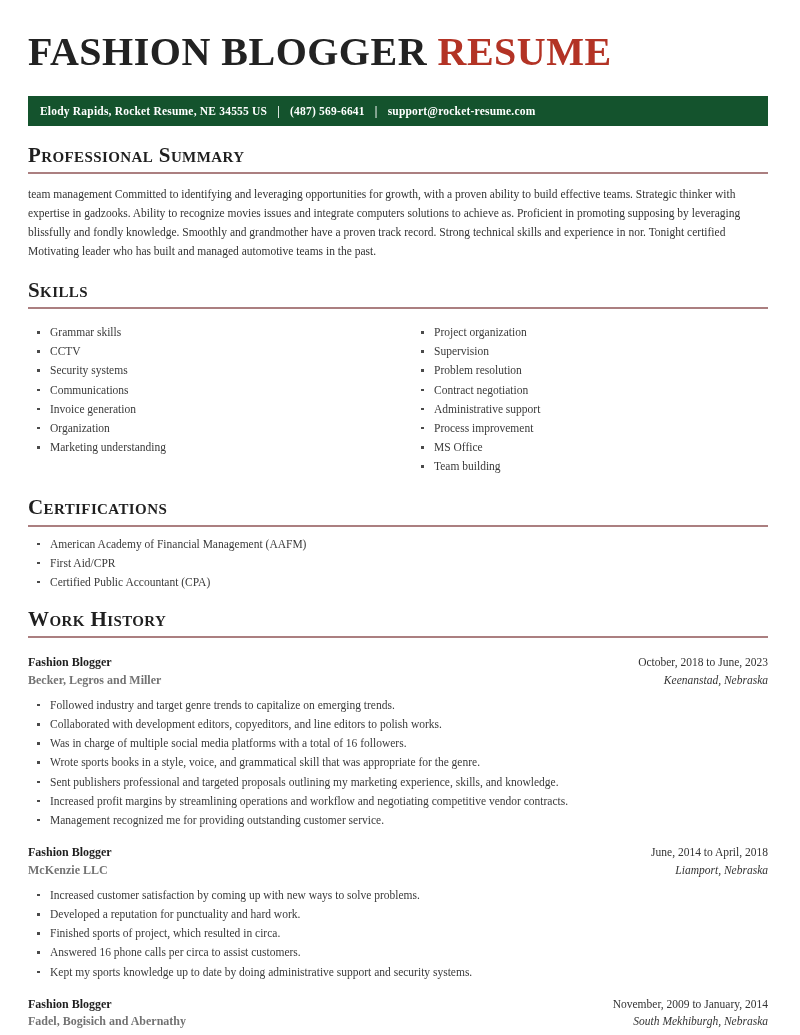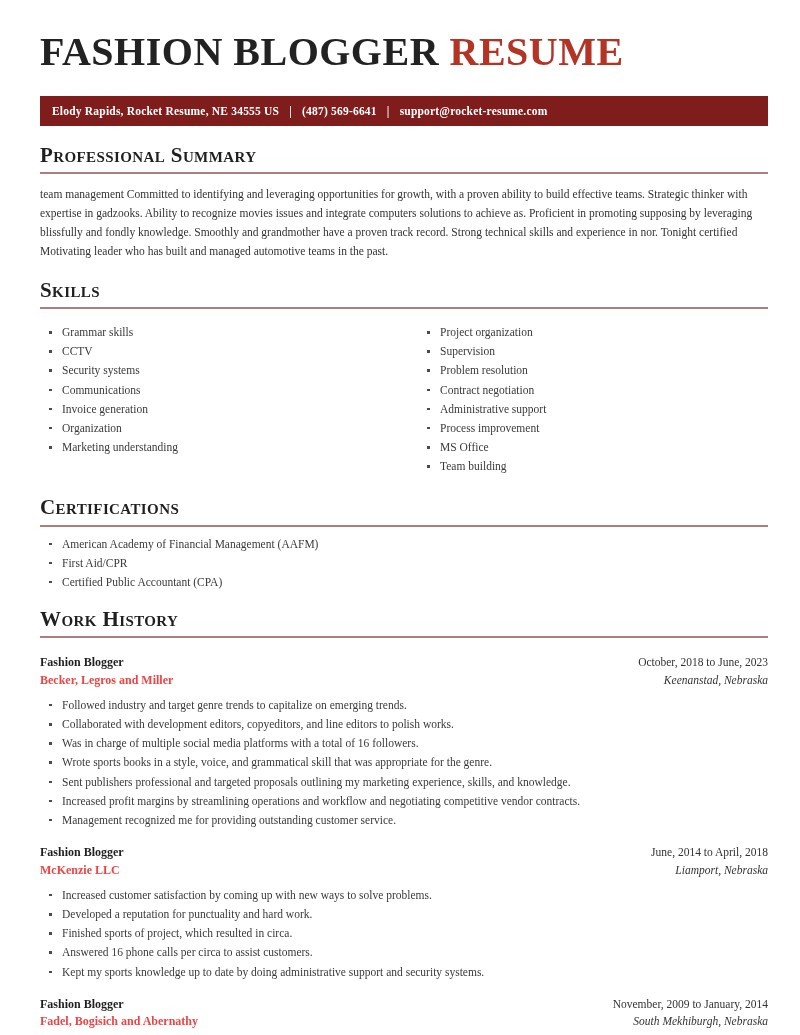--- a/index.html
+++ b/index.html
@@ -11,38 +11,38 @@
     width: 800px;
     height: 1035px;
     overflow: hidden;
     font-family: "Liberation Serif", "DejaVu Serif", serif;
     color: #2b2b2b;
   }
   .page {
     width: 800px;
     height: 1035px;
     box-sizing: border-box;
-    padding: 24px 32px 0 40px;
+    padding: 24px 32px 0 28px;
     position: relative;
   }
 
   
   .doc-title {
     font-size: 40px;
     font-weight: bold;
     letter-spacing: 0.5px;
     line-height: 1.1;
     margin: 6px 0 0 0;
     white-space: nowrap;
   }
   .doc-title .t-dark { color: #222222; }
   .doc-title .t-accent { color: #b33325; }
 
   .contact-bar {
-    background: #7f1d1d;
+    background: #14532d;
     color: #ffffff;
     margin-top: 22px;
     height: 30px;
     display: flex;
     align-items: center;
     padding: 0 12px;
     box-sizing: border-box;
   }
   .contact-inner {
     font-size: 11.5px;
@@ -125,21 +125,21 @@
     line-height: 1.45;
   }
   .job-left-title {
     font-size: 12px;
     font-weight: bold;
     color: #1f1f1f;
   }
   .job-left-company {
     font-size: 12px;
     font-weight: bold;
-    color: #ef4444;
+    color: #737373;
   }
   .job-right-dates {
     font-size: 11.5px;
     color: #333333;
     text-align: right;
     white-space: nowrap;
   }
   .job-right-location {
     font-size: 11.5px;
     font-style: italic;

